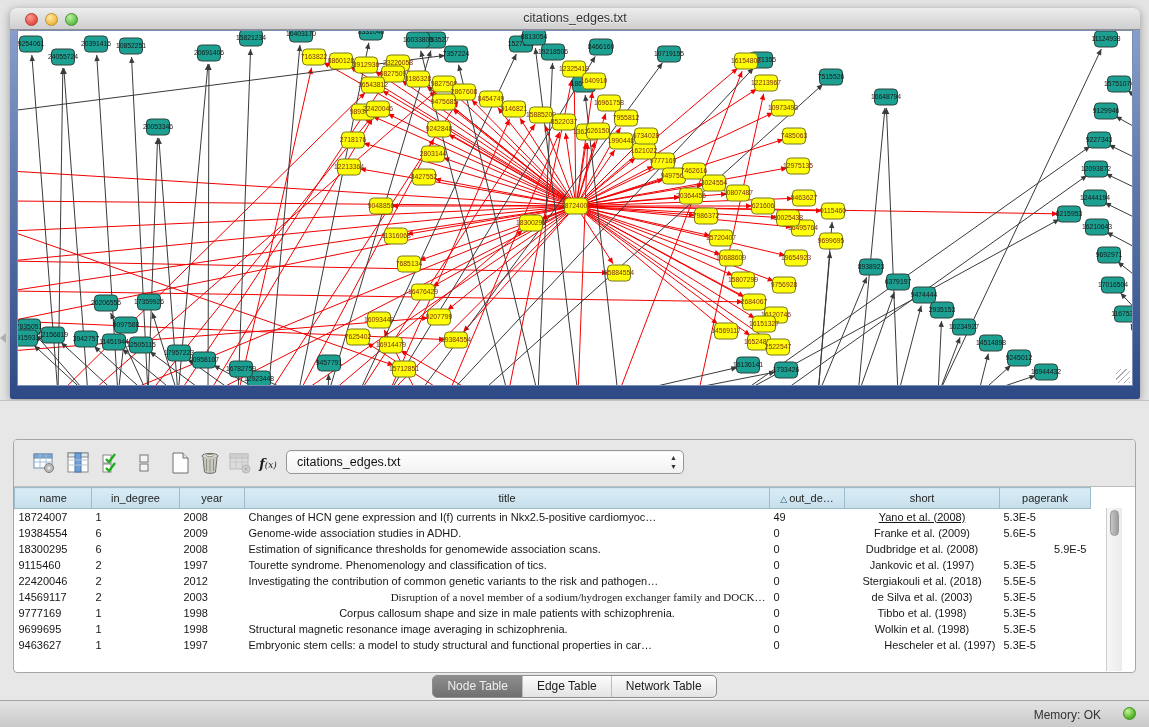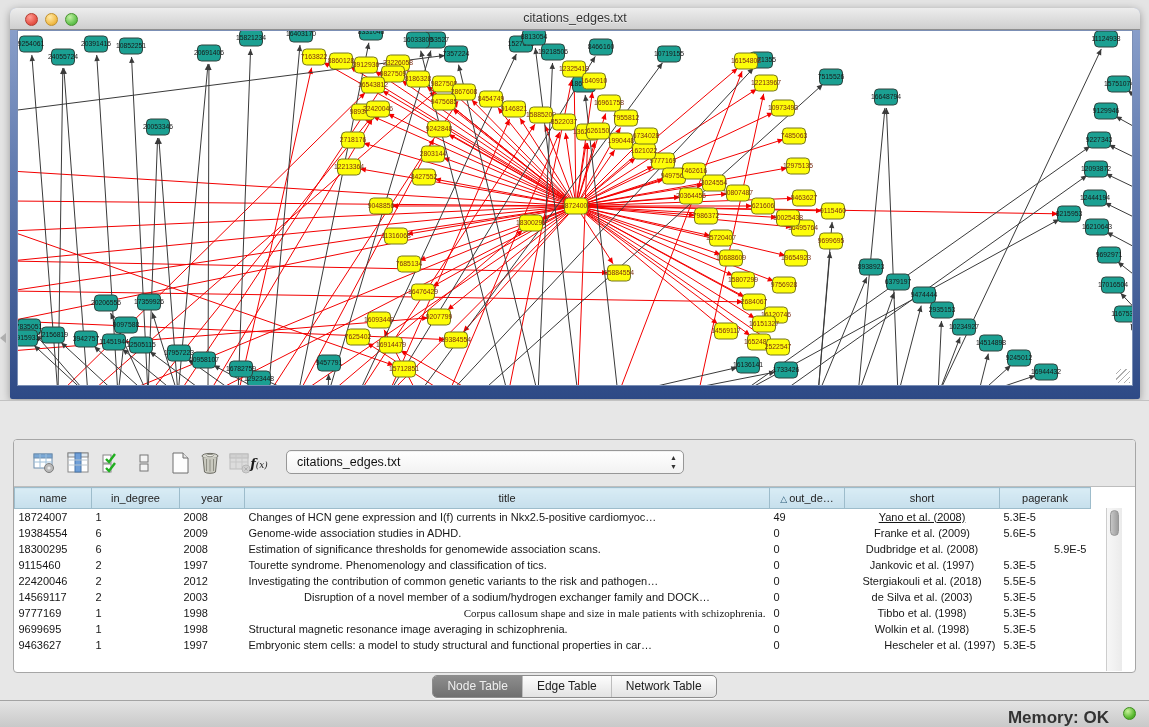--- a/index.html
+++ b/index.html
@@ -72,21 +72,21 @@
   .segmented { display:inline-flex; border:1px solid #8d8d8d; border-radius:5px; overflow:hidden;
     background:linear-gradient(#fdfdfd,#e3e3e3); box-shadow:0 1px 0 rgba(255,255,255,.7); }
   .segment { font-size:12px; padding:3px 14px 4px; color:#1d1d1d; background:transparent;
     border:none; border-left:1px solid #bdbdbd; cursor:pointer; }
   .segment:first-child { border-left:none; }
   .segment.active { background:linear-gradient(#8d8d8d,#707070); color:#efefef; }
 
   
   .status-bar { position:absolute; left:0; top:700px; width:1149px; height:27px;
     background:linear-gradient(#e3e3e3,#c9c9c9); border-top:1px solid #a3a3a3; }
-  .memory-label { position:absolute; right:40px; top:7px; font-size:17px; color:#333;font-weight:bold; }
+  .memory-label { position:absolute; right:48px; top:7px; font-size:12px; color:#333; }
   .memory-dot { position:absolute; right:13px; top:6px; width:13px; height:13px; border-radius:50%;
     background:radial-gradient(circle at 35% 30%,#c9f39b,#55b62c 65%,#3f9a1f); border:1px solid #3c8d1d; }
 </style>
 </head>
 <body>
 
 <div class="graph-window">
   <div class="titlebar">
     <span class="tl red"></span>
     <span class="tl yellow"></span>
@@ -992,21 +992,21 @@
       </button>
       <button class="tb-btn" style="left:212px">
         <svg width="24" height="24" viewBox="0 0 24 24" opacity="0.55">
           <rect x="2" y="3" width="18" height="15" fill="#d4d4d4" stroke="#9a9a9a"></rect>
           <rect x="2" y="3" width="18" height="4" fill="#c0c0c0" stroke="#9a9a9a"></rect>
           <path d="M2 11h18M8 3v15M14 3v15" stroke="#adadad" fill="none"></path>
           <circle cx="18" cy="18" r="4" fill="#bdbdbd" stroke="#909090"></circle>
           <path d="M16.4 16.4l3.2 3.2M19.6 16.4l-3.2 3.2" stroke="#808080"></path>
         </svg>
       </button>
-      <button class="tb-btn" style="left:231px; font-family:'DejaVu Serif', serif; font-style:italic; font-size:13px; color:#1a1a1a;"><b><i>f</i></b><span style="font-size:9px">(x)</span></button>
+      <button class="tb-btn" style="left:240px; font-family:'DejaVu Serif', serif; font-style:italic; font-size:13px; color:#1a1a1a;"><b><i>f</i></b><span style="font-size:9px">(x)</span></button>
       <div class="combo">
         <span class="combo-text">citations_edges.txt</span>
         <span class="stepper">▲<br>▼</span>
       </div>
     </div>
 
     <table class="data">
       <colgroup id="table-cols">
           <col style="width: 77px;">
           <col style="width: 88px;">
@@ -1070,30 +1070,30 @@
             <td style="text-align: left;">2012</td>
             <td style="text-align: left;">Investigating the contribution of common genetic variants to the risk and pathogen…</td>
             <td style="text-align: left;">0</td>
             <td style="text-align: center;">Stergiakouli et al. (2018)</td>
             <td style="text-align: left;">5.5E-5</td>
           </tr>
           <tr>
             <td style="text-align: left;">14569117</td>
             <td style="text-align: left;">2</td>
             <td style="text-align: left;">2003</td>
-            <td style="text-align: center;">Disruption of a novel member of a sodium/hydrogen exchanger family and DOCK…</td>
+            <td style="text-align: right; font-family: Liberation Serif, serif;">Disruption of a novel member of a sodium/hydrogen exchanger family and DOCK…</td>
             <td style="text-align: left;">0</td>
             <td style="text-align: center;">de Silva et al. (2003)</td>
             <td style="text-align: left;">5.3E-5</td>
           </tr>
           <tr>
             <td style="text-align: left;">9777169</td>
             <td style="text-align: left;">1</td>
             <td style="text-align: left;">1998</td>
-            <td style="text-align: right; font-family: Liberation Serif, serif;">Corpus callosum shape and size in male patients with schizophrenia.</td>
+            <td style="text-align: center;">Corpus callosum shape and size in male patients with schizophrenia.</td>
             <td style="text-align: left;">0</td>
             <td style="text-align: center;">Tibbo et al. (1998)</td>
             <td style="text-align: left;">5.3E-5</td>
           </tr>
           <tr>
             <td style="text-align: left;">9699695</td>
             <td style="text-align: left;">1</td>
             <td style="text-align: left;">1998</td>
             <td style="text-align: left;">Structural magnetic resonance image averaging in schizophrenia.</td>
             <td style="text-align: left;">0</td>

